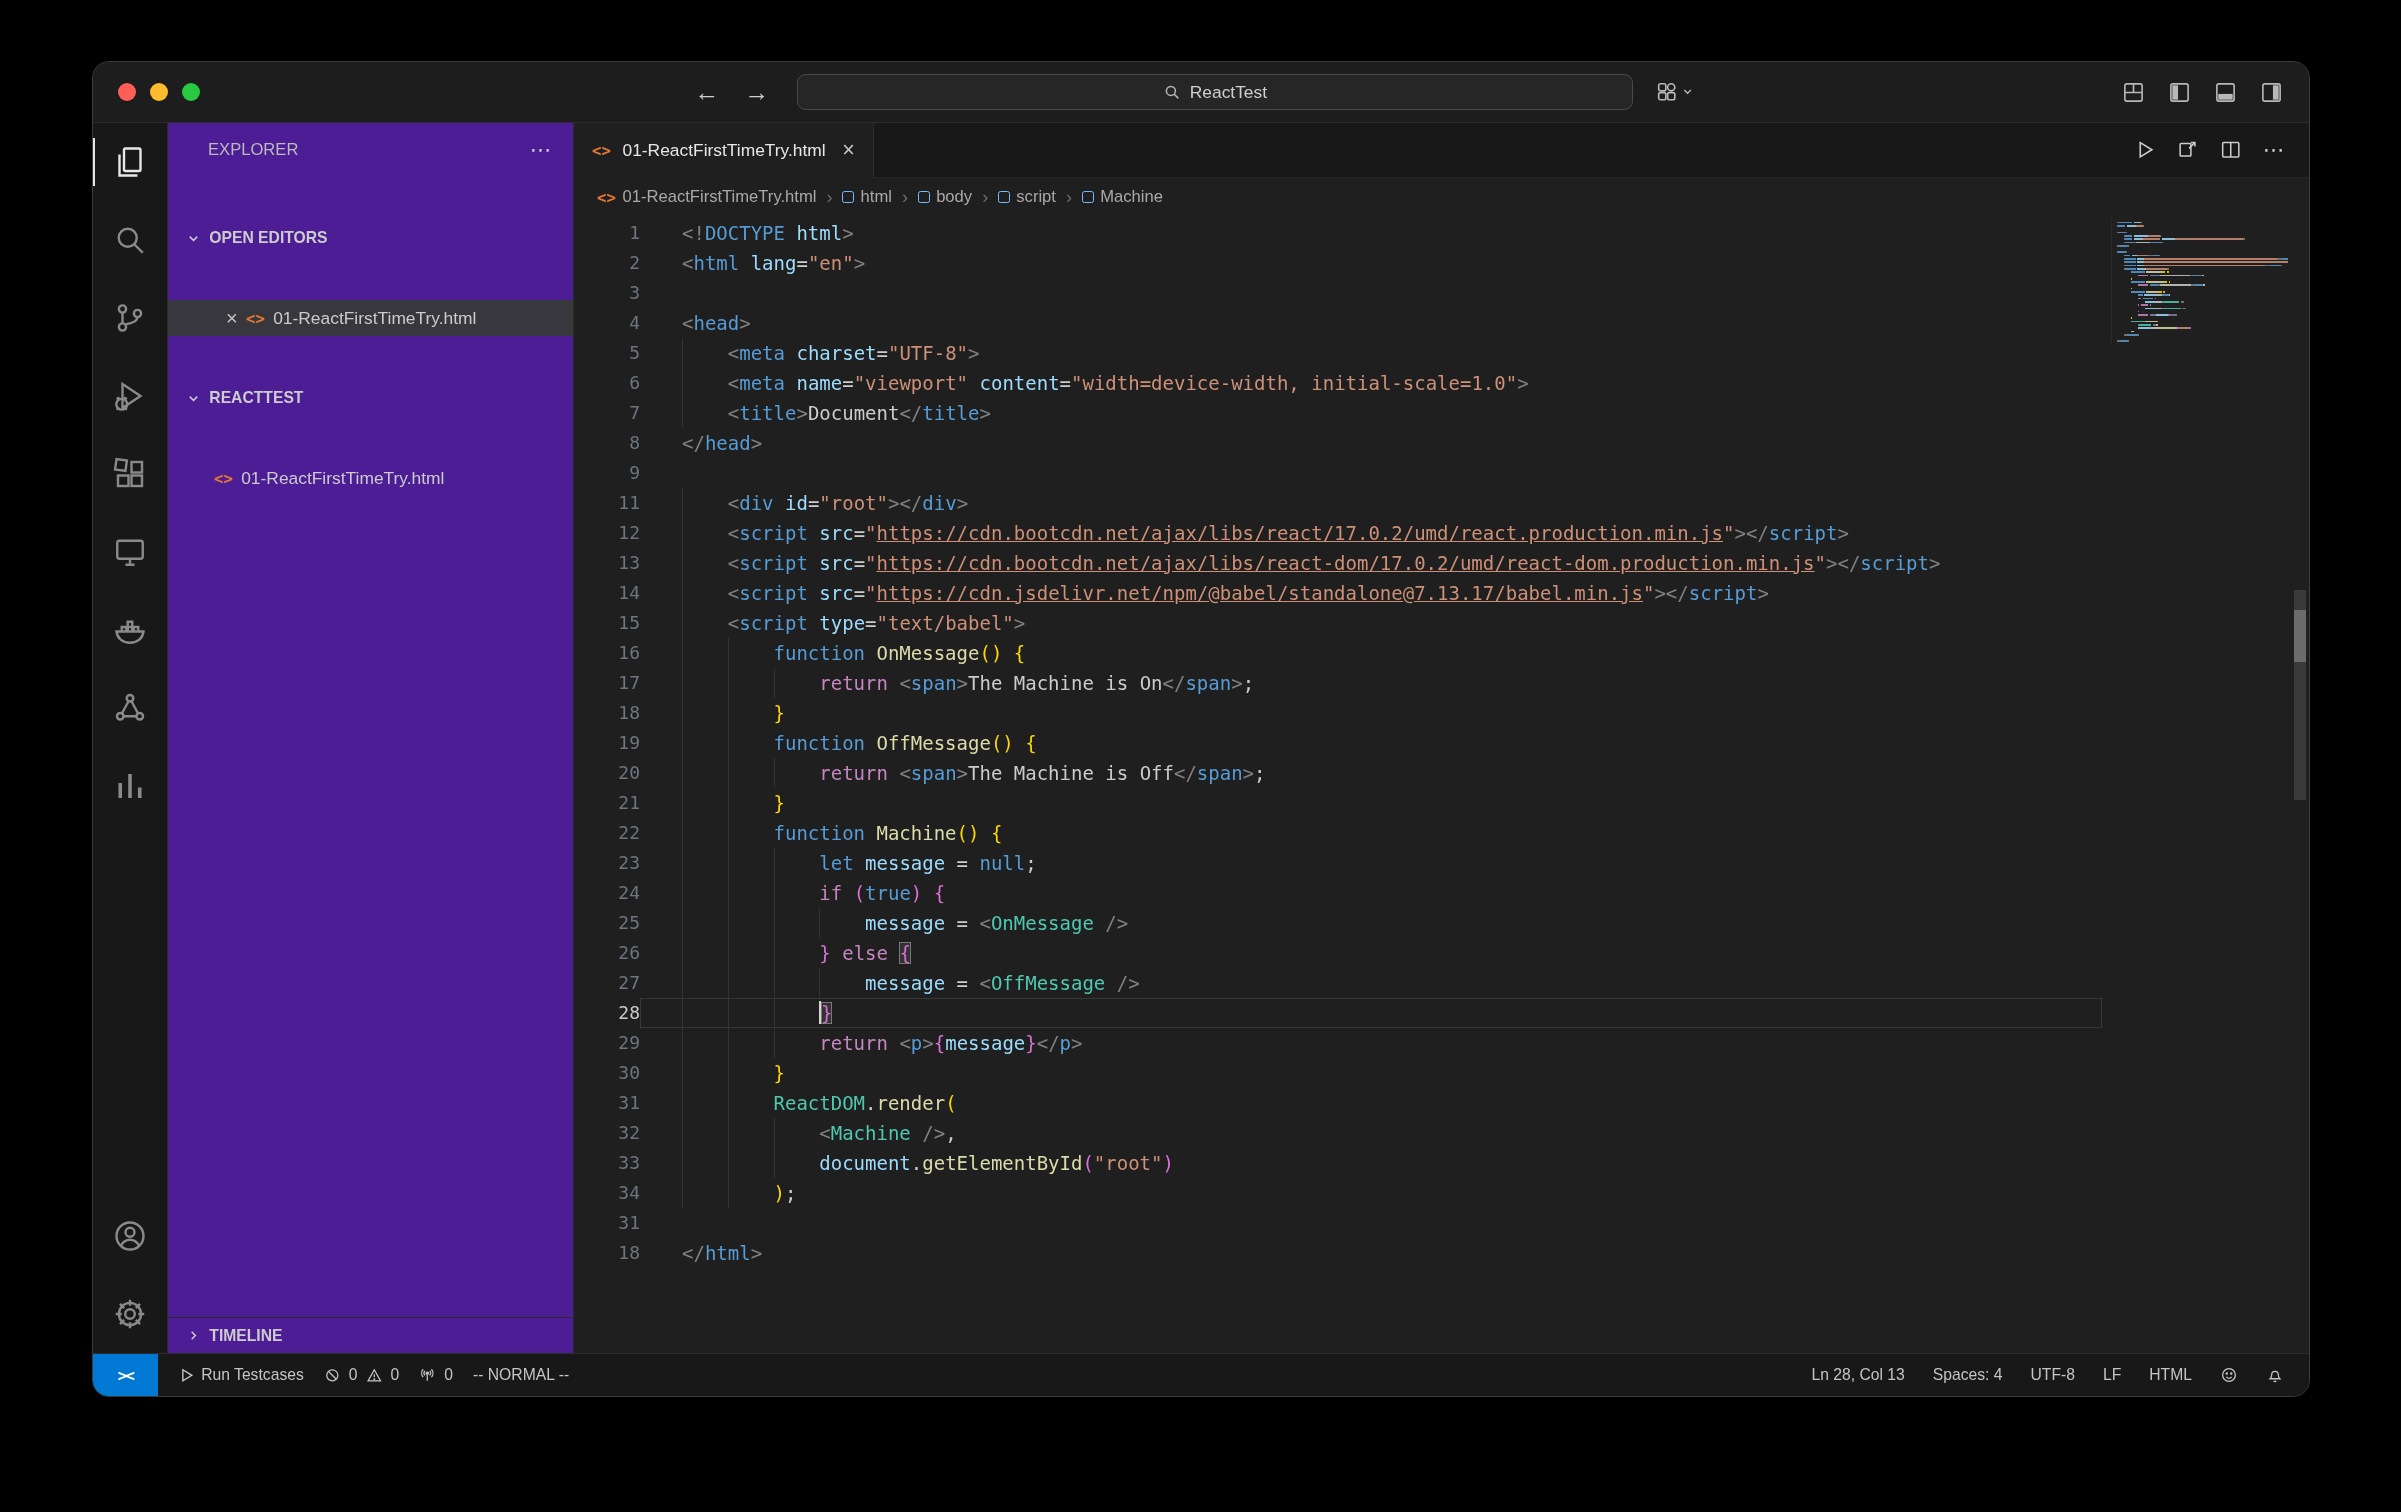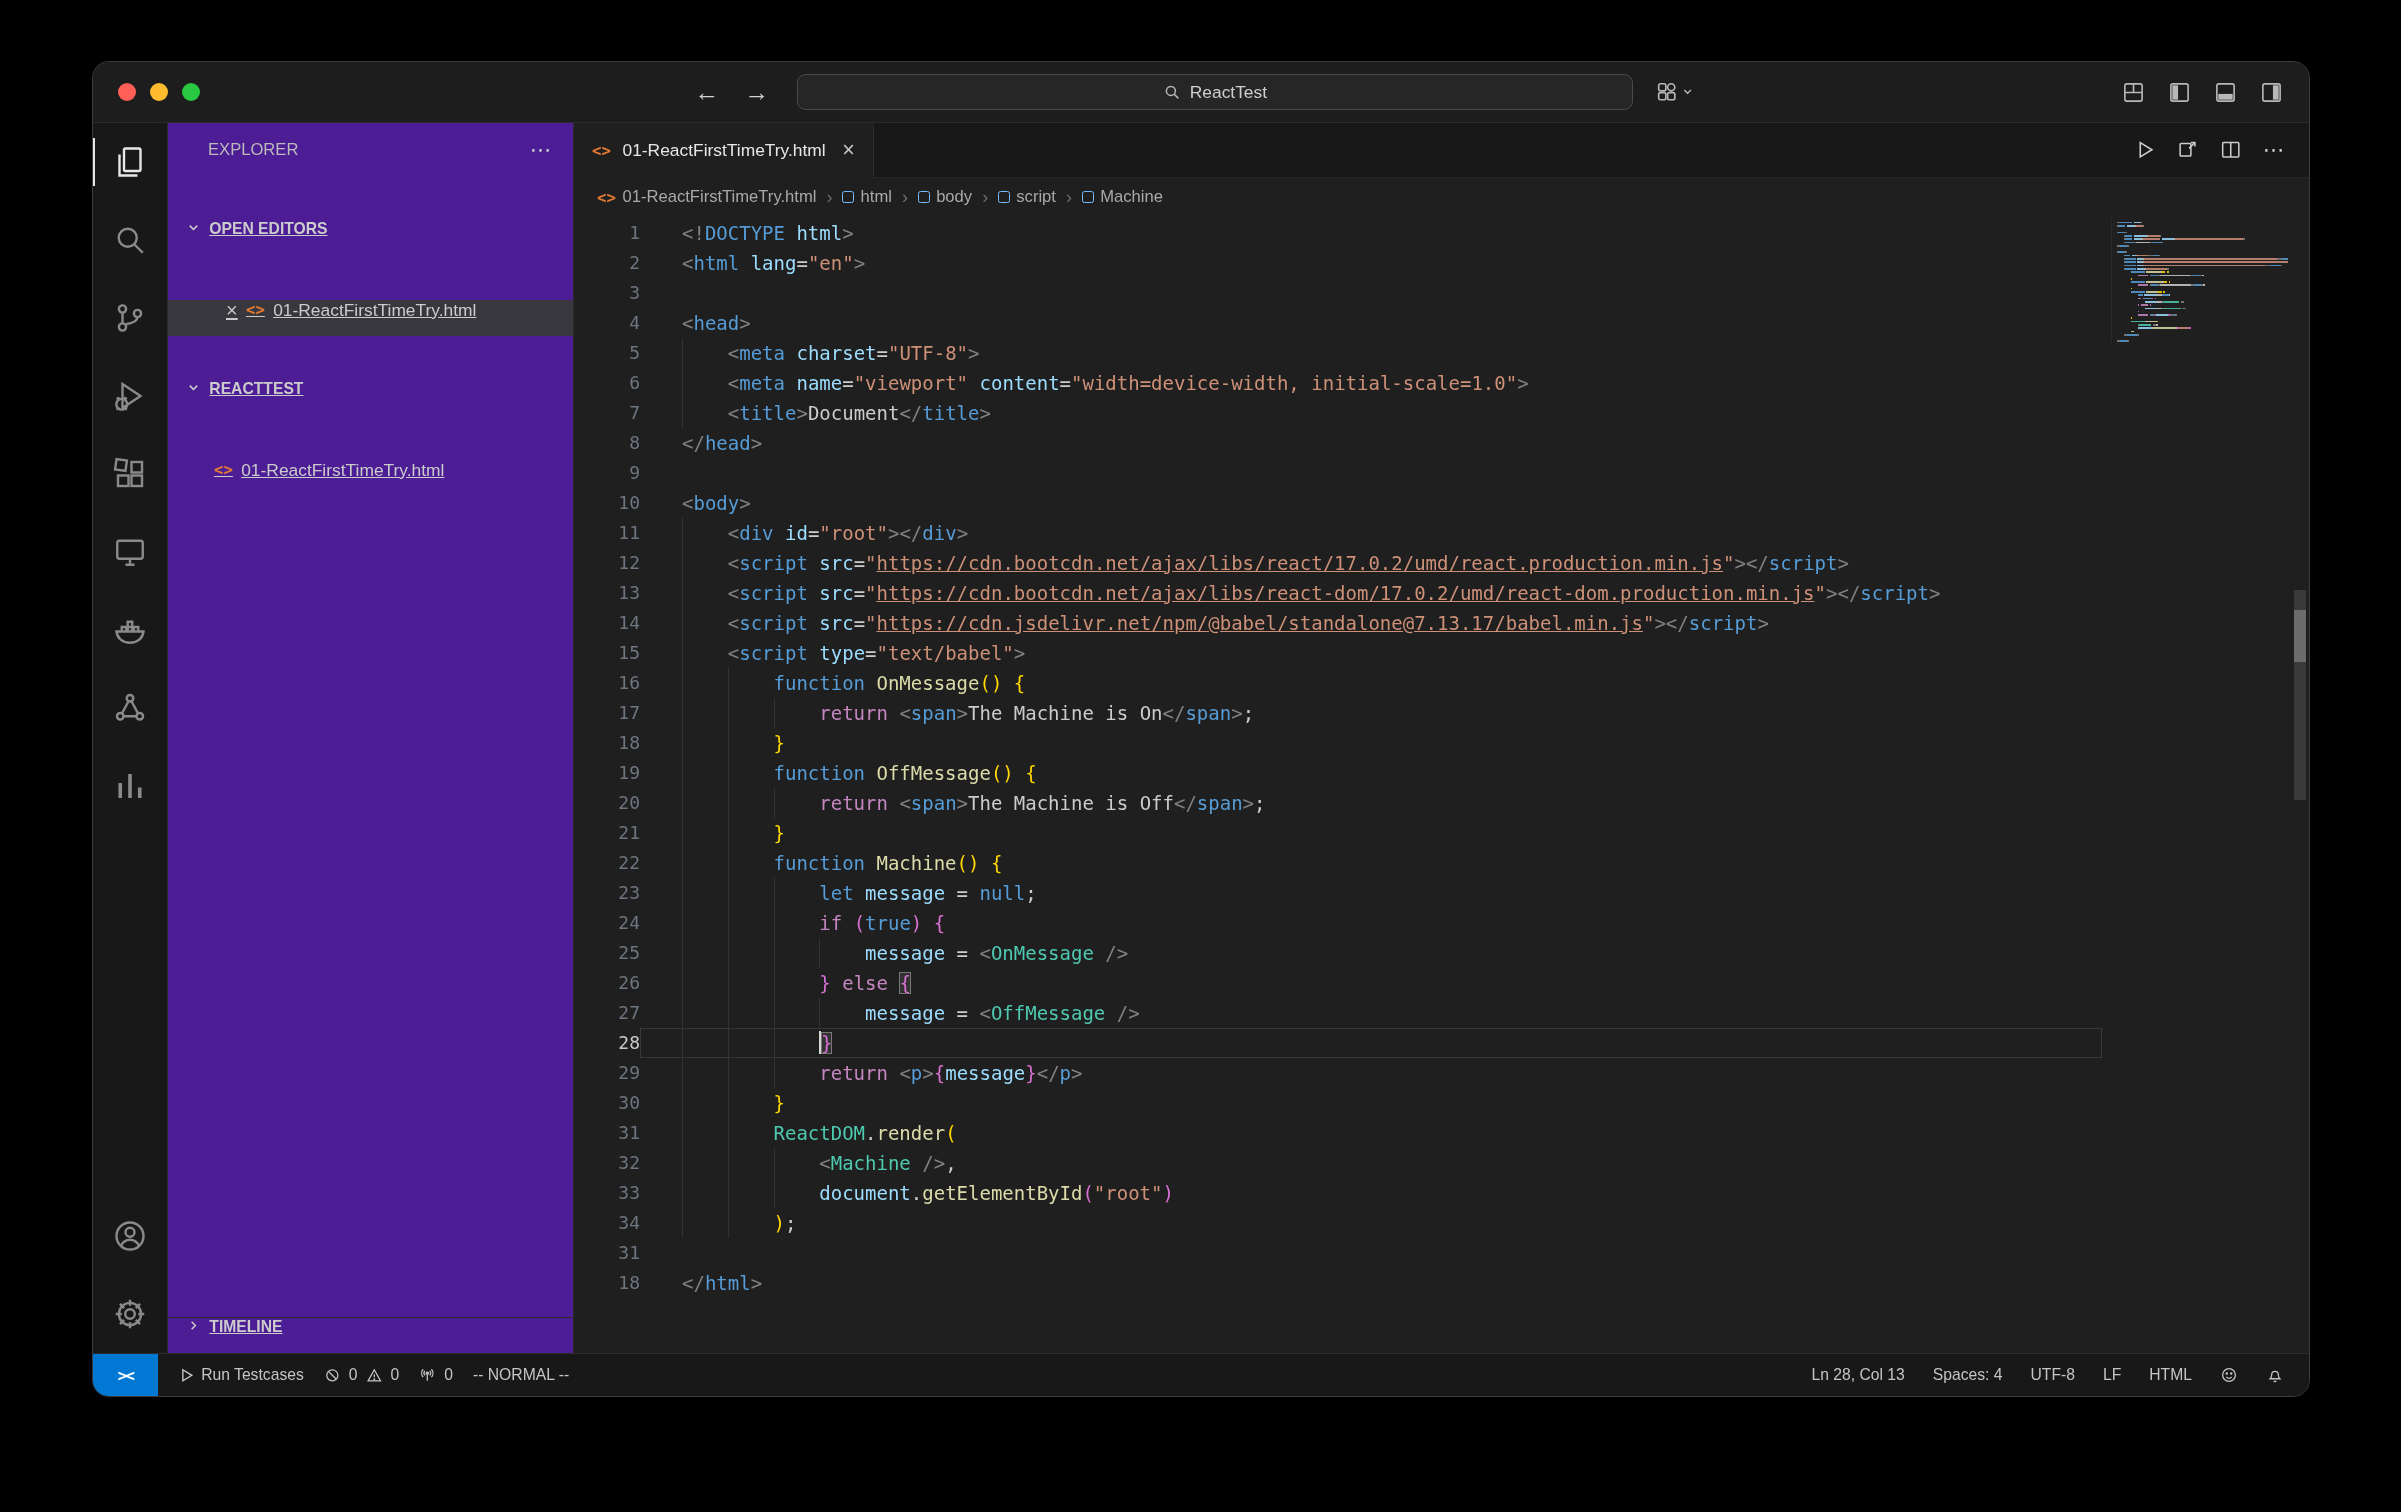--- a/index.html
+++ b/index.html
@@ -33,21 +33,21 @@
   
   .activitybar { width:75px; background:#181818; border-right:0.8px solid #2b2b2b; display:flex; flex-direction:column; align-items:center; flex:none; }
   .ab-slot { width:75px; height:78px; display:flex; align-items:center; justify-content:center; position:relative; }
   .ab-slot.active::before { content:""; position:absolute; left:0; top:15px; bottom:15px; width:2.5px; background:#e7e7e7; }
   .ab-bottom { margin-top:auto; }
 
   
   .sidebar { width:406px; background:#4c1d95; border-right:0.8px solid #2b2b2b; display:flex; flex-direction:column; flex:none; font-size:17.4px;gap:44px; }
   .sb-header { height:53px; display:flex; align-items:center; padding:0 20px 0 40px; color:#bbbbbb; font-size:16.6px; }
   .sb-header .more { margin-left:auto; font-size:21.5px; letter-spacing:1.7px; color:#cccccc; }
-  .sb-row { height:36px; display:flex; align-items:flex-start; gap:8.3px;text-decoration:underline; }
+  .sb-row { height:36px; display:flex; align-items:center; gap:8.3px; }
   .sb-section { padding-left:18px; font-weight:bold; font-size:15.7px; color:#cccccc; }
   .sb-item { color:#cccccc; }
   .sb-item.selected { background:#37373d; }
   .file-ic { font-family:"DejaVu Sans Mono", monospace; font-weight:bold; color:#e37933; font-size:15.7px; }
   .close-x { color:#c5c5c5; font-size:20px; line-height:1; }
   .sb-bottom { margin-top:auto; }
   .sb-bottom .sb-row { border-top:0.8px solid #2b2b2b; padding-left:18px; font-weight:bold; font-size:15.7px; }
 
   
   .editor-col { flex:1; display:flex; flex-direction:column; min-width:0; background:#1f1f1f; }
@@ -314,21 +314,20 @@
         <div class="code">
             <div class="line"><span class="ln">1</span><span class="lc"><span style="color: rgb(128, 128, 128);">&lt;!</span><span style="color: rgb(86, 156, 214);">DOCTYPE</span><span style="color: rgb(204, 204, 204);"> </span><span style="color: rgb(156, 220, 254);">html</span><span style="color: rgb(128, 128, 128);">&gt;</span></span></div>
             <div class="line"><span class="ln">2</span><span class="lc"><span style="color: rgb(128, 128, 128);">&lt;</span><span style="color: rgb(86, 156, 214);">html</span><span style="color: rgb(204, 204, 204);"> </span><span style="color: rgb(156, 220, 254);">lang</span><span style="color: rgb(204, 204, 204);">=</span><span style="color: rgb(206, 145, 120);">"en"</span><span style="color: rgb(128, 128, 128);">&gt;</span></span></div>
             <div class="line"><span class="ln">3</span><span class="lc"></span></div>
             <div class="line"><span class="ln">4</span><span class="lc"><span style="color: rgb(128, 128, 128);">&lt;</span><span style="color: rgb(86, 156, 214);">head</span><span style="color: rgb(128, 128, 128);">&gt;</span></span></div>
             <div class="line"><span class="ln">5</span><span class="lc"><i class="guide" style="left: calc(0ch + 42px);"></i><span>    </span><span style="color: rgb(128, 128, 128);">&lt;</span><span style="color: rgb(86, 156, 214);">meta</span><span style="color: rgb(204, 204, 204);"> </span><span style="color: rgb(156, 220, 254);">charset</span><span style="color: rgb(204, 204, 204);">=</span><span style="color: rgb(206, 145, 120);">"UTF-8"</span><span style="color: rgb(128, 128, 128);">&gt;</span></span></div>
             <div class="line"><span class="ln">6</span><span class="lc"><i class="guide" style="left: calc(0ch + 42px);"></i><span>    </span><span style="color: rgb(128, 128, 128);">&lt;</span><span style="color: rgb(86, 156, 214);">meta</span><span style="color: rgb(204, 204, 204);"> </span><span style="color: rgb(156, 220, 254);">name</span><span style="color: rgb(204, 204, 204);">=</span><span style="color: rgb(206, 145, 120);">"viewport"</span><span style="color: rgb(204, 204, 204);"> </span><span style="color: rgb(156, 220, 254);">content</span><span style="color: rgb(204, 204, 204);">=</span><span style="color: rgb(206, 145, 120);">"width=device-width, initial-scale=1.0"</span><span style="color: rgb(128, 128, 128);">&gt;</span></span></div>
             <div class="line"><span class="ln">7</span><span class="lc"><i class="guide" style="left: calc(0ch + 42px);"></i><span>    </span><span style="color: rgb(128, 128, 128);">&lt;</span><span style="color: rgb(86, 156, 214);">title</span><span style="color: rgb(128, 128, 128);">&gt;</span><span style="color: rgb(204, 204, 204);">Document</span><span style="color: rgb(128, 128, 128);">&lt;/</span><span style="color: rgb(86, 156, 214);">title</span><span style="color: rgb(128, 128, 128);">&gt;</span></span></div>
             <div class="line"><span class="ln">8</span><span class="lc"><span style="color: rgb(128, 128, 128);">&lt;/</span><span style="color: rgb(86, 156, 214);">head</span><span style="color: rgb(128, 128, 128);">&gt;</span></span></div>
             <div class="line"><span class="ln">9</span><span class="lc"></span></div>
-            <div class="line"><span class="ln">10</span><span class="lc"><span style="color: rgb(128, 128, 128);">&lt;</span><span style="color: rgb(86, 156, 214);">body</span><span style="color: rgb(128, 128, 128);">&gt;</span></span></div>
             <div class="line"><span class="ln">11</span><span class="lc"><i class="guide" style="left: calc(0ch + 42px);"></i><span>    </span><span style="color: rgb(128, 128, 128);">&lt;</span><span style="color: rgb(86, 156, 214);">div</span><span style="color: rgb(204, 204, 204);"> </span><span style="color: rgb(156, 220, 254);">id</span><span style="color: rgb(204, 204, 204);">=</span><span style="color: rgb(206, 145, 120);">"root"</span><span style="color: rgb(128, 128, 128);">&gt;&lt;/</span><span style="color: rgb(86, 156, 214);">div</span><span style="color: rgb(128, 128, 128);">&gt;</span></span></div>
             <div class="line"><span class="ln">12</span><span class="lc"><i class="guide" style="left: calc(0ch + 42px);"></i><span>    </span><span style="color: rgb(128, 128, 128);">&lt;</span><span style="color: rgb(86, 156, 214);">script</span><span style="color: rgb(204, 204, 204);"> </span><span style="color: rgb(156, 220, 254);">src</span><span style="color: rgb(204, 204, 204);">=</span><span style="color: rgb(206, 145, 120);">"</span><span style="color: rgb(206, 145, 120); text-decoration: underline;">https://cdn.bootcdn.net/ajax/libs/react/17.0.2/umd/react.production.min.js</span><span style="color: rgb(206, 145, 120);">"</span><span style="color: rgb(128, 128, 128);">&gt;&lt;/</span><span style="color: rgb(86, 156, 214);">script</span><span style="color: rgb(128, 128, 128);">&gt;</span></span></div>
             <div class="line"><span class="ln">13</span><span class="lc"><i class="guide" style="left: calc(0ch + 42px);"></i><span>    </span><span style="color: rgb(128, 128, 128);">&lt;</span><span style="color: rgb(86, 156, 214);">script</span><span style="color: rgb(204, 204, 204);"> </span><span style="color: rgb(156, 220, 254);">src</span><span style="color: rgb(204, 204, 204);">=</span><span style="color: rgb(206, 145, 120);">"</span><span style="color: rgb(206, 145, 120); text-decoration: underline;">https://cdn.bootcdn.net/ajax/libs/react-dom/17.0.2/umd/react-dom.production.min.js</span><span style="color: rgb(206, 145, 120);">"</span><span style="color: rgb(128, 128, 128);">&gt;&lt;/</span><span style="color: rgb(86, 156, 214);">script</span><span style="color: rgb(128, 128, 128);">&gt;</span></span></div>
             <div class="line"><span class="ln">14</span><span class="lc"><i class="guide" style="left: calc(0ch + 42px);"></i><span>    </span><span style="color: rgb(128, 128, 128);">&lt;</span><span style="color: rgb(86, 156, 214);">script</span><span style="color: rgb(204, 204, 204);"> </span><span style="color: rgb(156, 220, 254);">src</span><span style="color: rgb(204, 204, 204);">=</span><span style="color: rgb(206, 145, 120);">"</span><span style="color: rgb(206, 145, 120); text-decoration: underline;">https://cdn.jsdelivr.net/npm/@babel/standalone@7.13.17/babel.min.js</span><span style="color: rgb(206, 145, 120);">"</span><span style="color: rgb(128, 128, 128);">&gt;&lt;/</span><span style="color: rgb(86, 156, 214);">script</span><span style="color: rgb(128, 128, 128);">&gt;</span></span></div>
             <div class="line"><span class="ln">15</span><span class="lc"><i class="guide" style="left: calc(0ch + 42px);"></i><span>    </span><span style="color: rgb(128, 128, 128);">&lt;</span><span style="color: rgb(86, 156, 214);">script</span><span style="color: rgb(204, 204, 204);"> </span><span style="color: rgb(156, 220, 254);">type</span><span style="color: rgb(204, 204, 204);">=</span><span style="color: rgb(206, 145, 120);">"text/babel"</span><span style="color: rgb(128, 128, 128);">&gt;</span></span></div>
             <div class="line"><span class="ln">16</span><span class="lc"><i class="guide" style="left: calc(0ch + 42px);"></i><i class="guide" style="left: calc(4ch + 42px);"></i><span>        </span><span style="color: rgb(86, 156, 214);">function</span><span style="color: rgb(204, 204, 204);"> </span><span style="color: rgb(220, 220, 170);">OnMessage</span><span style="color: rgb(255, 215, 0);">()</span><span style="color: rgb(204, 204, 204);"> </span><span style="color: rgb(255, 215, 0);">{</span></span></div>
             <div class="line"><span class="ln">17</span><span class="lc"><i class="guide" style="left: calc(0ch + 42px);"></i><i class="guide" style="left: calc(4ch + 42px);"></i><i class="guide" style="left: calc(8ch + 42px);"></i><span>            </span><span style="color: rgb(197, 134, 192);">return</span><span style="color: rgb(204, 204, 204);"> </span><span style="color: rgb(128, 128, 128);">&lt;</span><span style="color: rgb(86, 156, 214);">span</span><span style="color: rgb(128, 128, 128);">&gt;</span><span style="color: rgb(204, 204, 204);">The Machine is On</span><span style="color: rgb(128, 128, 128);">&lt;/</span><span style="color: rgb(86, 156, 214);">span</span><span style="color: rgb(128, 128, 128);">&gt;</span><span style="color: rgb(204, 204, 204);">;</span></span></div>
             <div class="line"><span class="ln">18</span><span class="lc"><i class="guide" style="left: calc(0ch + 42px);"></i><i class="guide" style="left: calc(4ch + 42px);"></i><span>        </span><span style="color: rgb(255, 215, 0);">}</span></span></div>
             <div class="line"><span class="ln">19</span><span class="lc"><i class="guide" style="left: calc(0ch + 42px);"></i><i class="guide" style="left: calc(4ch + 42px);"></i><span>        </span><span style="color: rgb(86, 156, 214);">function</span><span style="color: rgb(204, 204, 204);"> </span><span style="color: rgb(220, 220, 170);">OffMessage</span><span style="color: rgb(255, 215, 0);">()</span><span style="color: rgb(204, 204, 204);"> </span><span style="color: rgb(255, 215, 0);">{</span></span></div>
             <div class="line"><span class="ln">20</span><span class="lc"><i class="guide" style="left: calc(0ch + 42px);"></i><i class="guide" style="left: calc(4ch + 42px);"></i><i class="guide" style="left: calc(8ch + 42px);"></i><span>            </span><span style="color: rgb(197, 134, 192);">return</span><span style="color: rgb(204, 204, 204);"> </span><span style="color: rgb(128, 128, 128);">&lt;</span><span style="color: rgb(86, 156, 214);">span</span><span style="color: rgb(128, 128, 128);">&gt;</span><span style="color: rgb(204, 204, 204);">The Machine is Off</span><span style="color: rgb(128, 128, 128);">&lt;/</span><span style="color: rgb(86, 156, 214);">span</span><span style="color: rgb(128, 128, 128);">&gt;</span><span style="color: rgb(204, 204, 204);">;</span></span></div>

